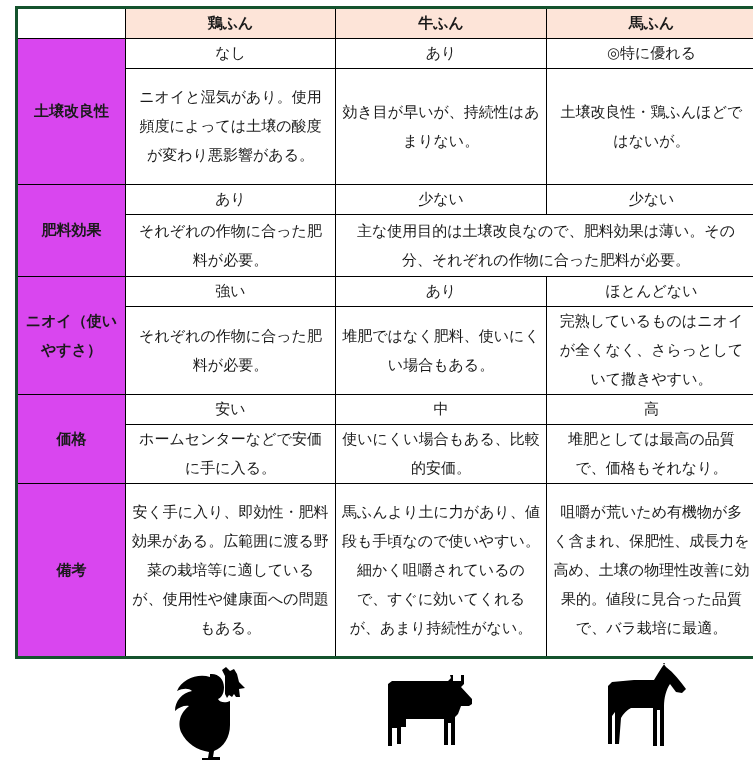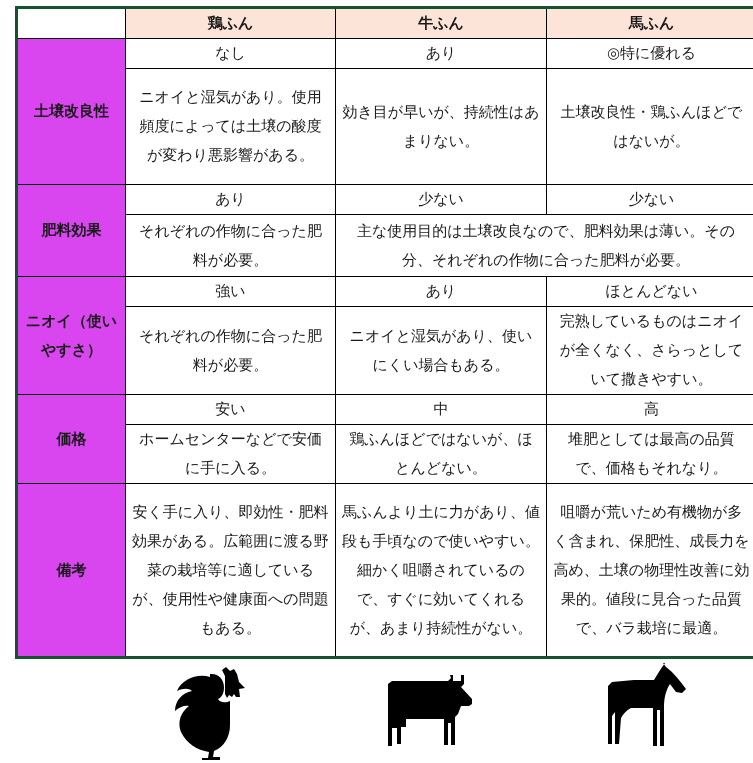--- a/index.html
+++ b/index.html
@@ -58,33 +58,33 @@
   </tr>
 
   <tr>
     <td class="label" rowspan="2">ニオイ（使いやすさ）</td>
     <td class="short">強い</td>
     <td class="short">あり</td>
     <td class="short">ほとんどない</td>
   </tr>
   <tr style="height:88px">
     <td>それぞれの作物に合った肥料が必要。</td>
-    <td>ニオイと湿気があり、使いにくい場合もある。</td>
+    <td>堆肥ではなく肥料、使いにくい場合もある。</td>
     <td>完熟しているものはニオイが全くなく、さらっとしていて撒きやすい。</td>
   </tr>
 
   <tr>
     <td class="label" rowspan="2">価格</td>
     <td class="short">安い</td>
     <td class="short">中</td>
     <td class="short">高</td>
   </tr>
   <tr style="height:59px">
     <td>ホームセンターなどで安価に手に入る。</td>
-    <td>鶏ふんほどではないが、ほとんどない。</td>
+    <td>使いにくい場合もある、比較的安価。</td>
     <td>堆肥としては最高の品質で、価格もそれなり。</td>
   </tr>
 
   <tr style="height:174px">
     <td class="label">備考</td>
     <td>安く手に入り、即効性・肥料効果がある。広範囲に渡る野菜の栽培等に適しているが、使用性や健康面への問題もある。</td>
     <td>馬ふんより土に力があり、値段も手頃なので使いやすい。細かく咀嚼されているので、すぐに効いてくれるが、あまり持続性がない。</td>
     <td>咀嚼が荒いため有機物が多く含まれ、保肥性、成長力を高め、土壌の物理性改善に効果的。値段に見合った品質で、バラ栽培に最適。</td>
   </tr>
 </tbody>

